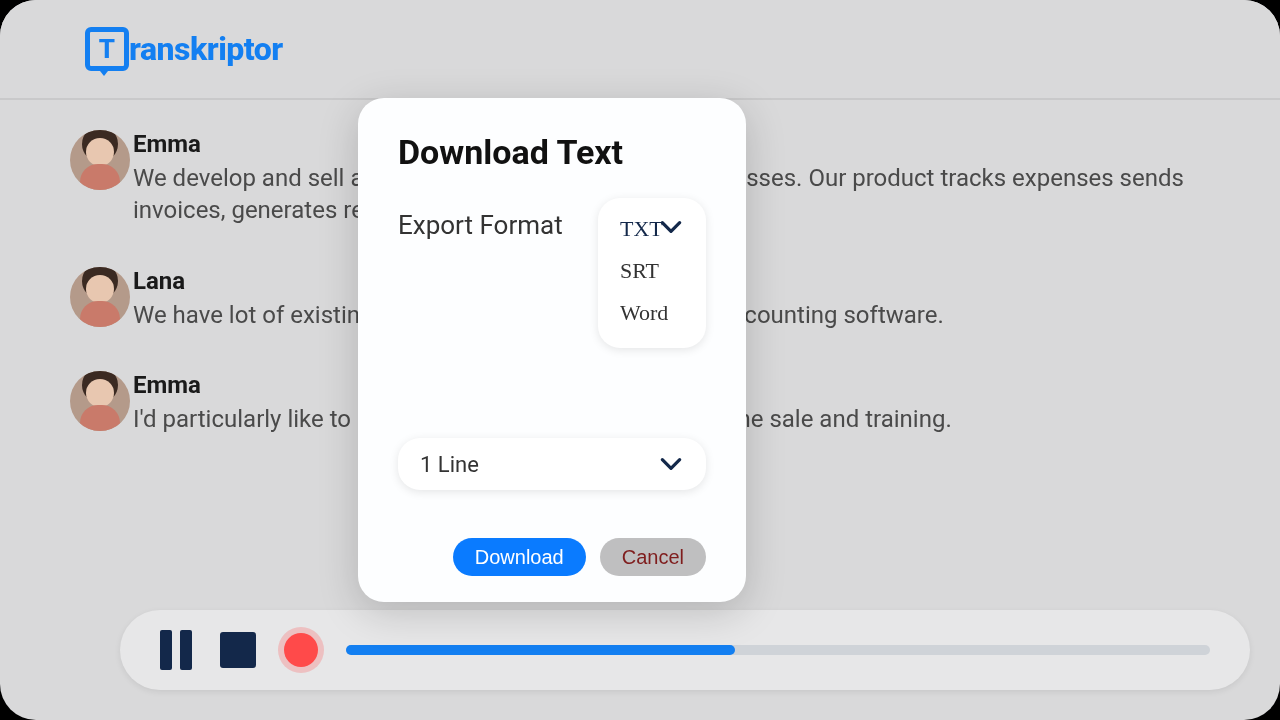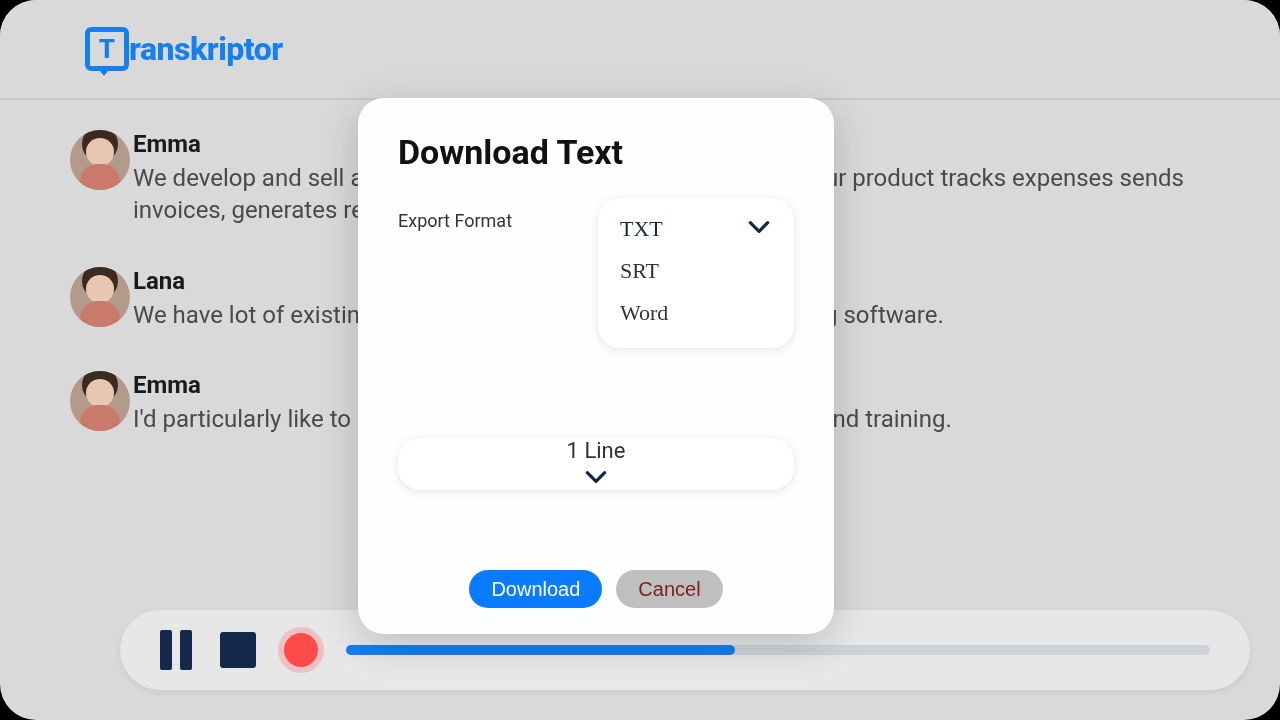--- a/index.html
+++ b/index.html
@@ -121,74 +121,74 @@
   }
   .track-fill {
     position:absolute; left:0; top:0; bottom:0;
     width:45%; background:#137ff1; border-radius:5px;
   }
 
   
   .modal {
     position:absolute;
     top:98px; left:358px;
-    width:476px;
+    width:388px;
     background:#fdfeff;
     border-radius:26px;
     box-shadow: 0 10px 40px rgba(0,0,0,.18);
     padding: 34px 40px 26px 40px;
   }
   .modal-title {
     font-size:34px;
     font-weight:700;
     color:#111;
     margin-bottom:26px;
   }
   .form-row {
     display:flex;
     align-items:flex-start;
     gap:30px;
     margin-bottom:20px;
   }
   .form-label {
     width:170px;
-    font-size:18px;
+    font-size:26px;
     color:#333;
     padding-top:12px;
   }
   .select {
     flex:1;
     background:#fff;
     border-radius:22px;
     box-shadow: 0 2px 10px rgba(0,0,0,.10);
     padding:14px 22px;
     position:relative;
   }
   .select-simple {
     display:flex; align-items:center; justify-content:space-between;
-    height:52px; padding:0 22px;flex-direction:column;
+    height:52px; padding:0 22px;
   }
   .chev {
     width:26px; height:26px; flex-shrink:0;
   }
   .chev svg { width:100%; height:100%; }
   .opt {
     font-size:22px;
     color:#333;
     padding:8px 0;
     cursor:pointer;
   }
   .opt.selected { color:#13284a; }
   .select.expanded { padding-top:10px; padding-bottom:14px;font-family:Liberation Serif, serif; }
   .select.expanded .chev { position:absolute; top:16px; right:22px; }
   .modal-actions {
     display:flex;
-    justify-content:center;
+    justify-content:flex-end;
     gap:14px;
-    margin-top:80px;
+    margin-top:48px;
   }
   .btn {
     border:none;
     border-radius:20px;
     height:38px;
     padding:0 22px;
     font-size:20px;
     cursor:pointer;
   }
   .btn-primary { background:#0a7bff; color:#fff; }

